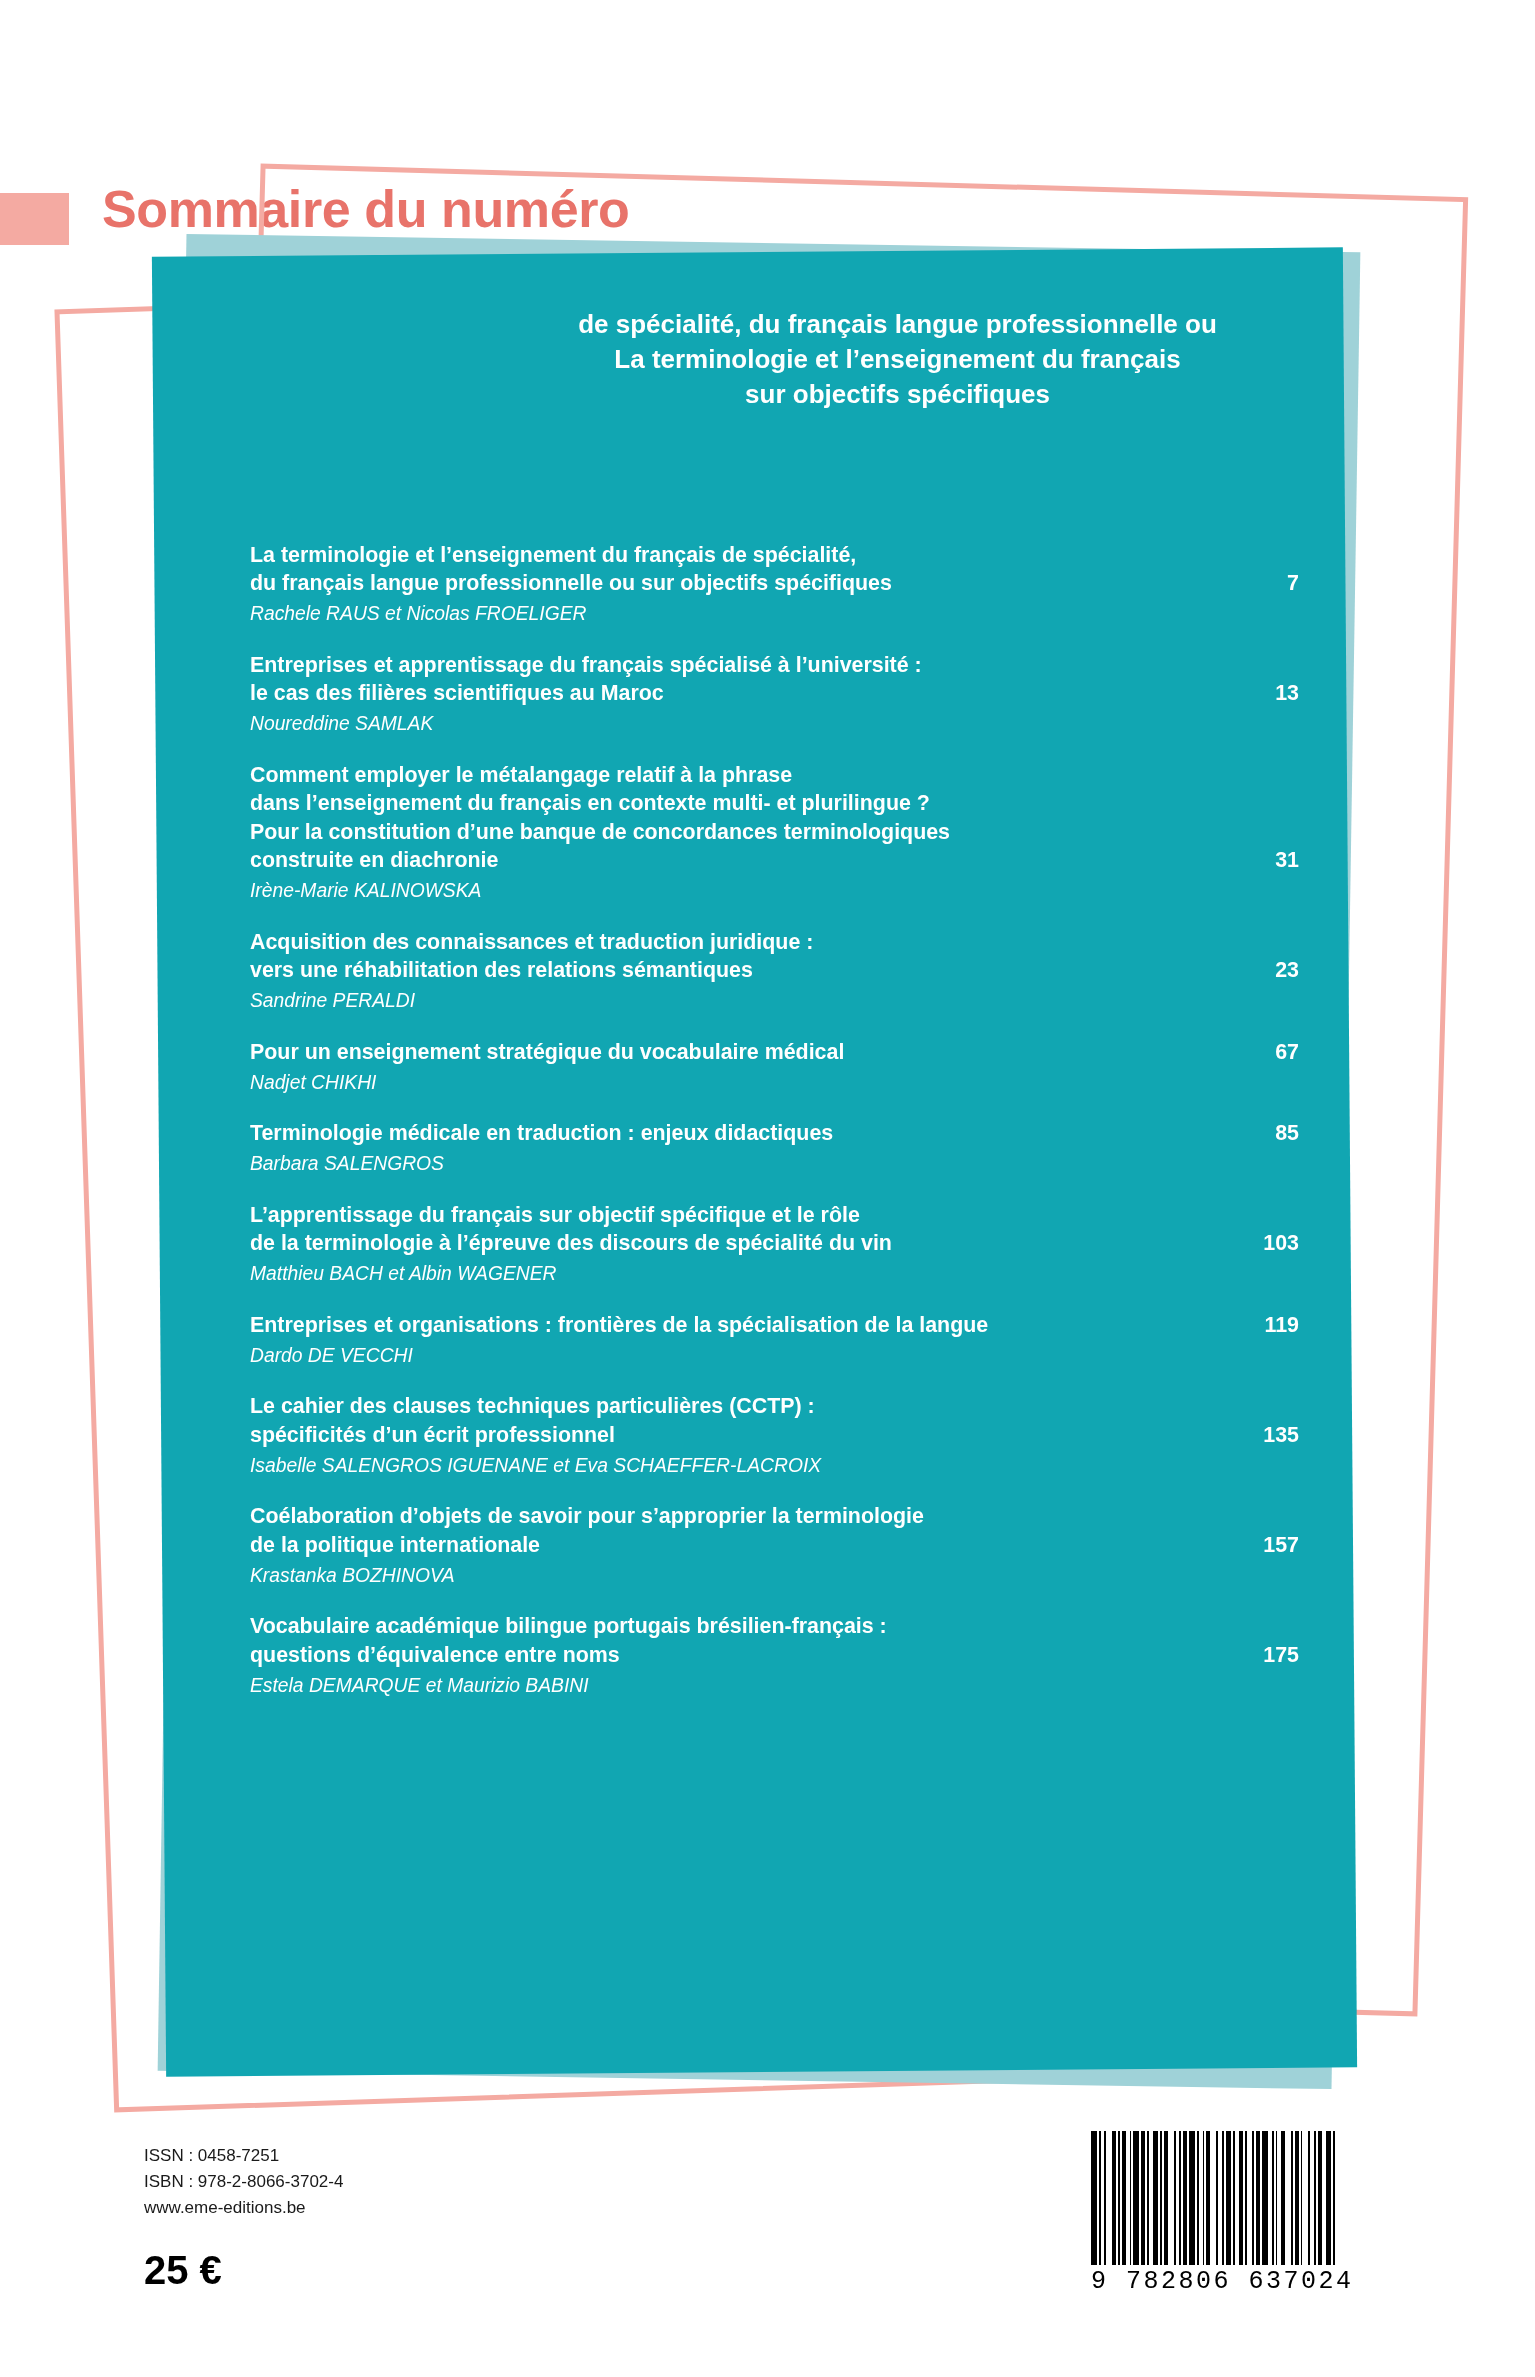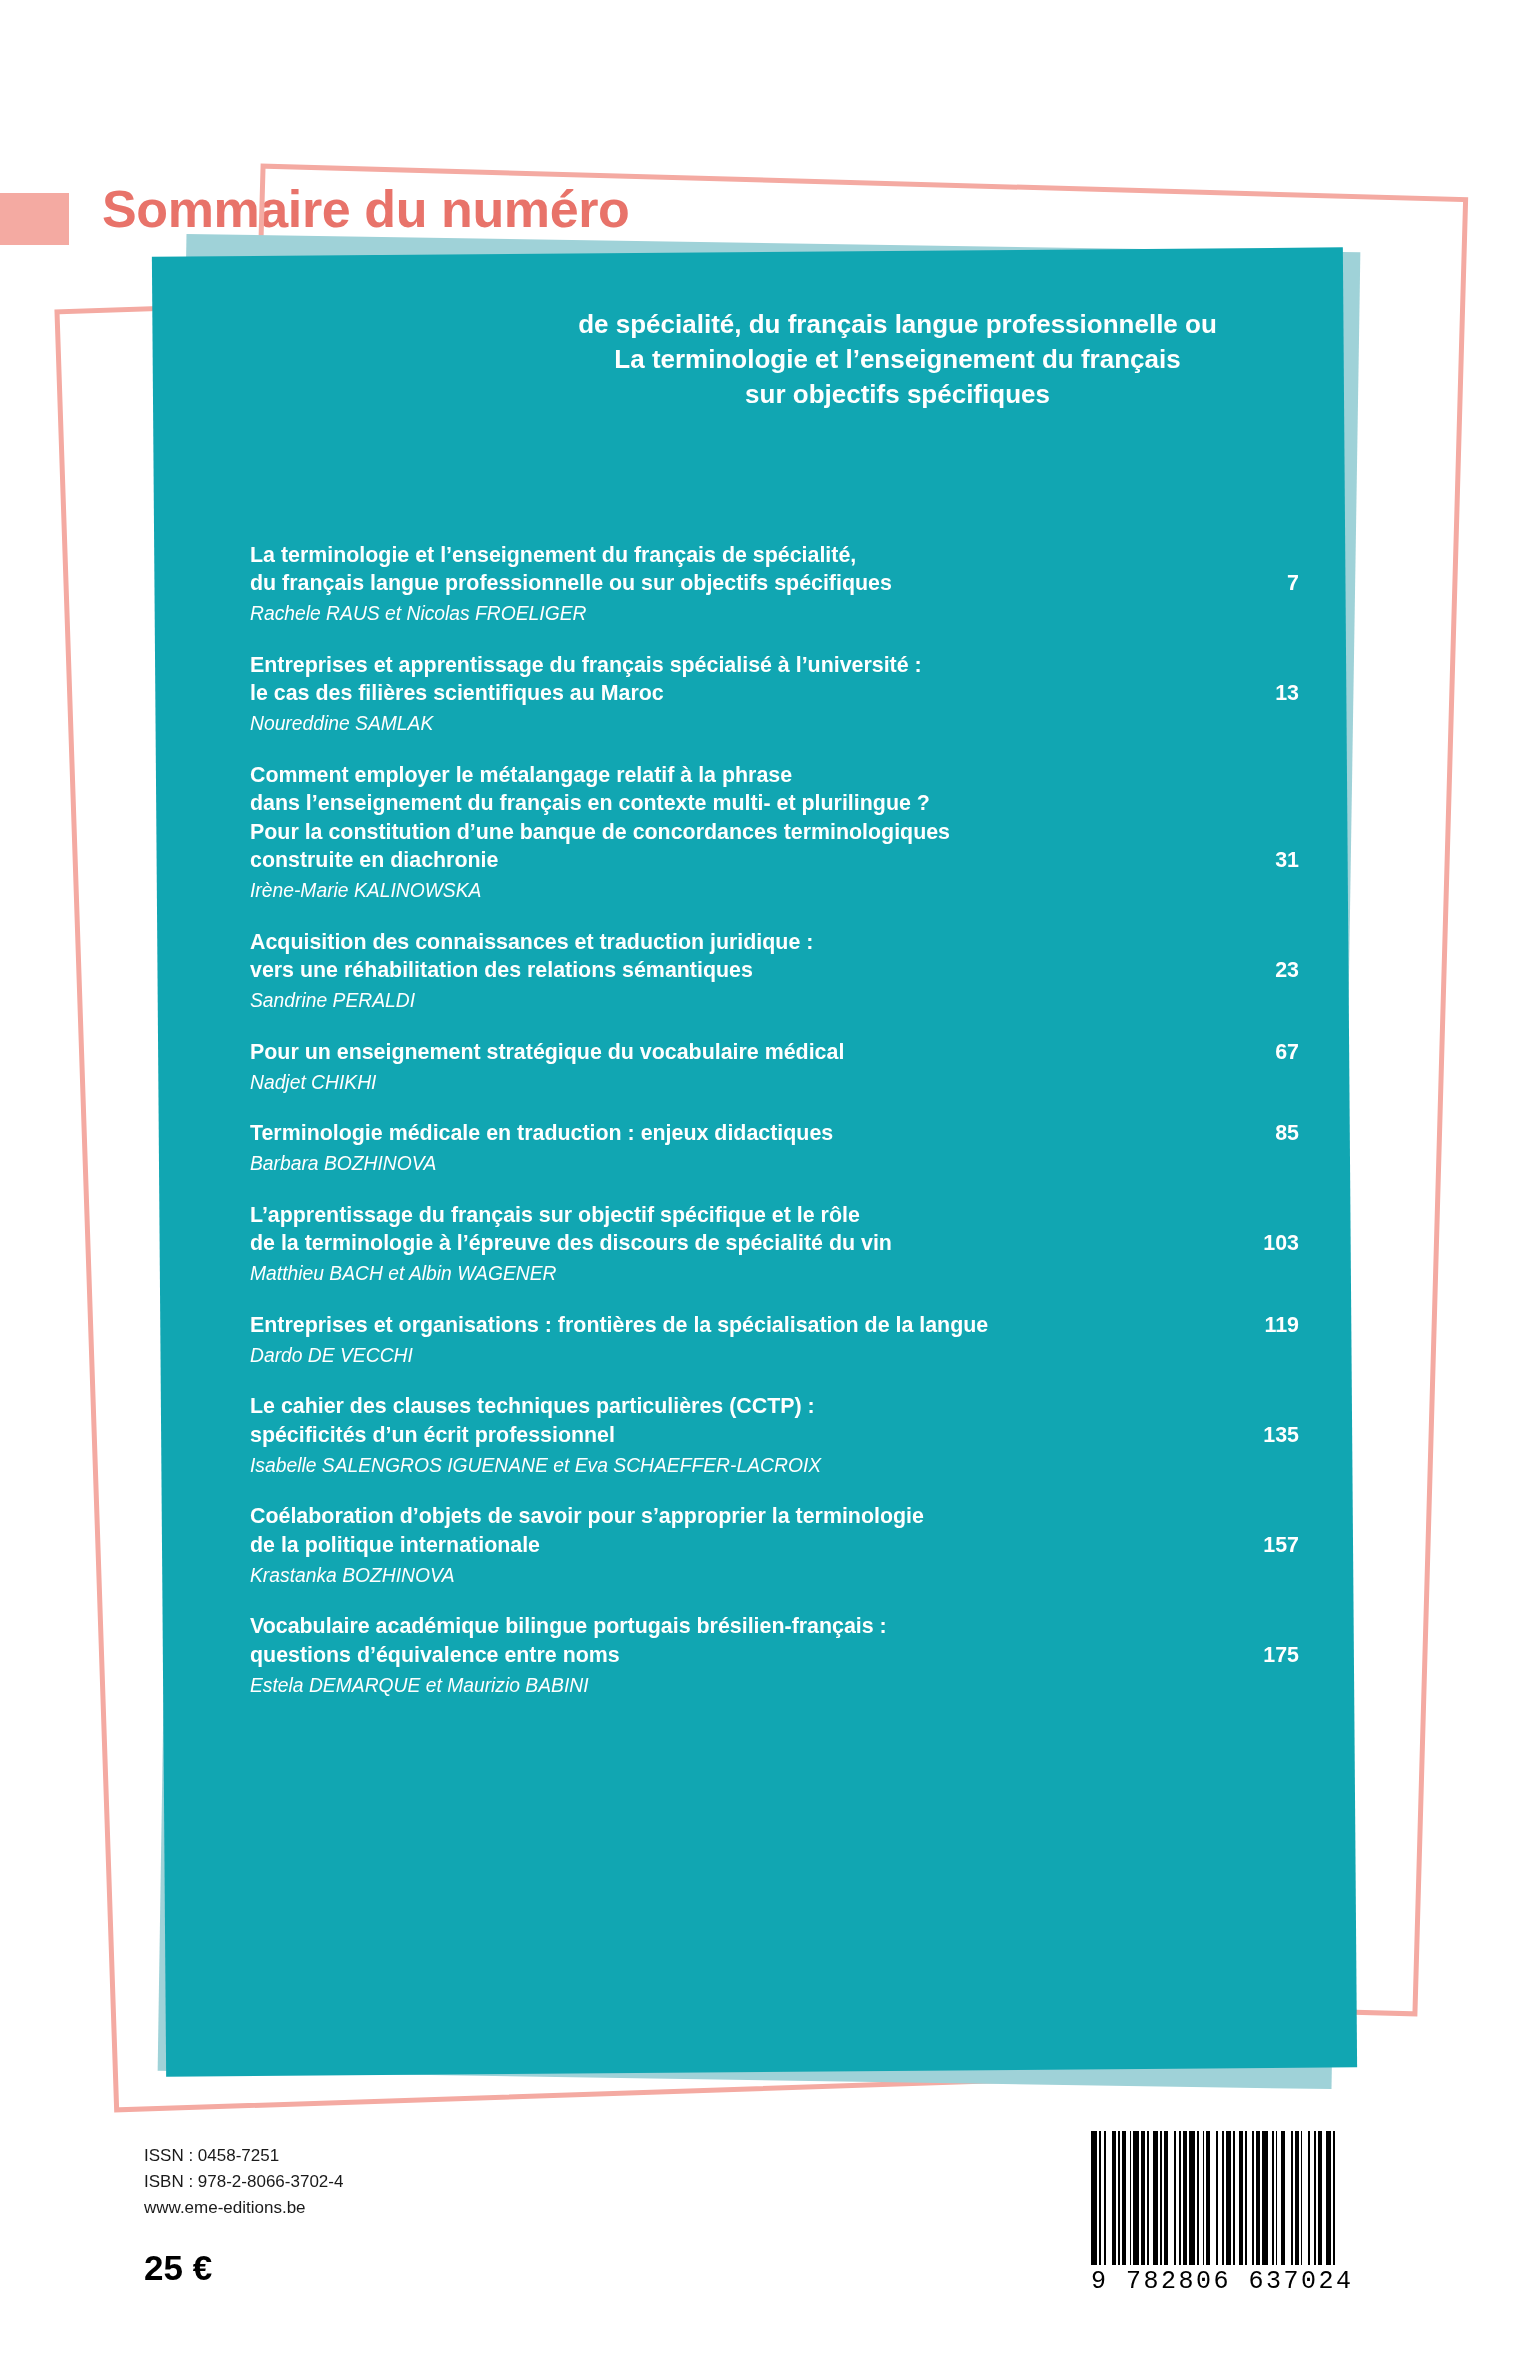--- a/index.html
+++ b/index.html
@@ -152,21 +152,21 @@
     top: 2143px;
     color: #1a1a1a;
     font-size: 17px;
     line-height: 1.52;
   }
   .footer-price {
     position: absolute;
     left: 144px;
     top: 2248px;
     color: #000000;
-    font-size: 35px;
+    font-size: 40px;
     font-weight: bold;
   }
 
   
   .barcode {
     position: absolute;
     left: 1091px;
     top: 2131px;
     width: 319px;
     height: 185px;
@@ -250,21 +250,21 @@
         <div class="toc-entry">
           <div class="toc-titles">
             <div class="toc-line">Pour un enseignement stratégique du vocabulaire médical<span class="toc-page">67</span></div>
           </div>
           <div class="toc-authors">Nadjet CHIKHI</div>
         </div>
         <div class="toc-entry">
           <div class="toc-titles">
             <div class="toc-line">Terminologie médicale en traduction : enjeux didactiques<span class="toc-page">85</span></div>
           </div>
-          <div class="toc-authors">Barbara BOZHINOVA</div>
+          <div class="toc-authors">Barbara SALENGROS</div>
         </div>
         <div class="toc-entry">
           <div class="toc-titles">
             <div class="toc-line">L’apprentissage du français sur objectif spécifique et le rôle</div>
             <div class="toc-line">de la terminologie à l’épreuve des discours de spécialité du vin<span class="toc-page">103</span></div>
           </div>
           <div class="toc-authors">Matthieu BACH et Albin WAGENER</div>
         </div>
         <div class="toc-entry">
           <div class="toc-titles">

